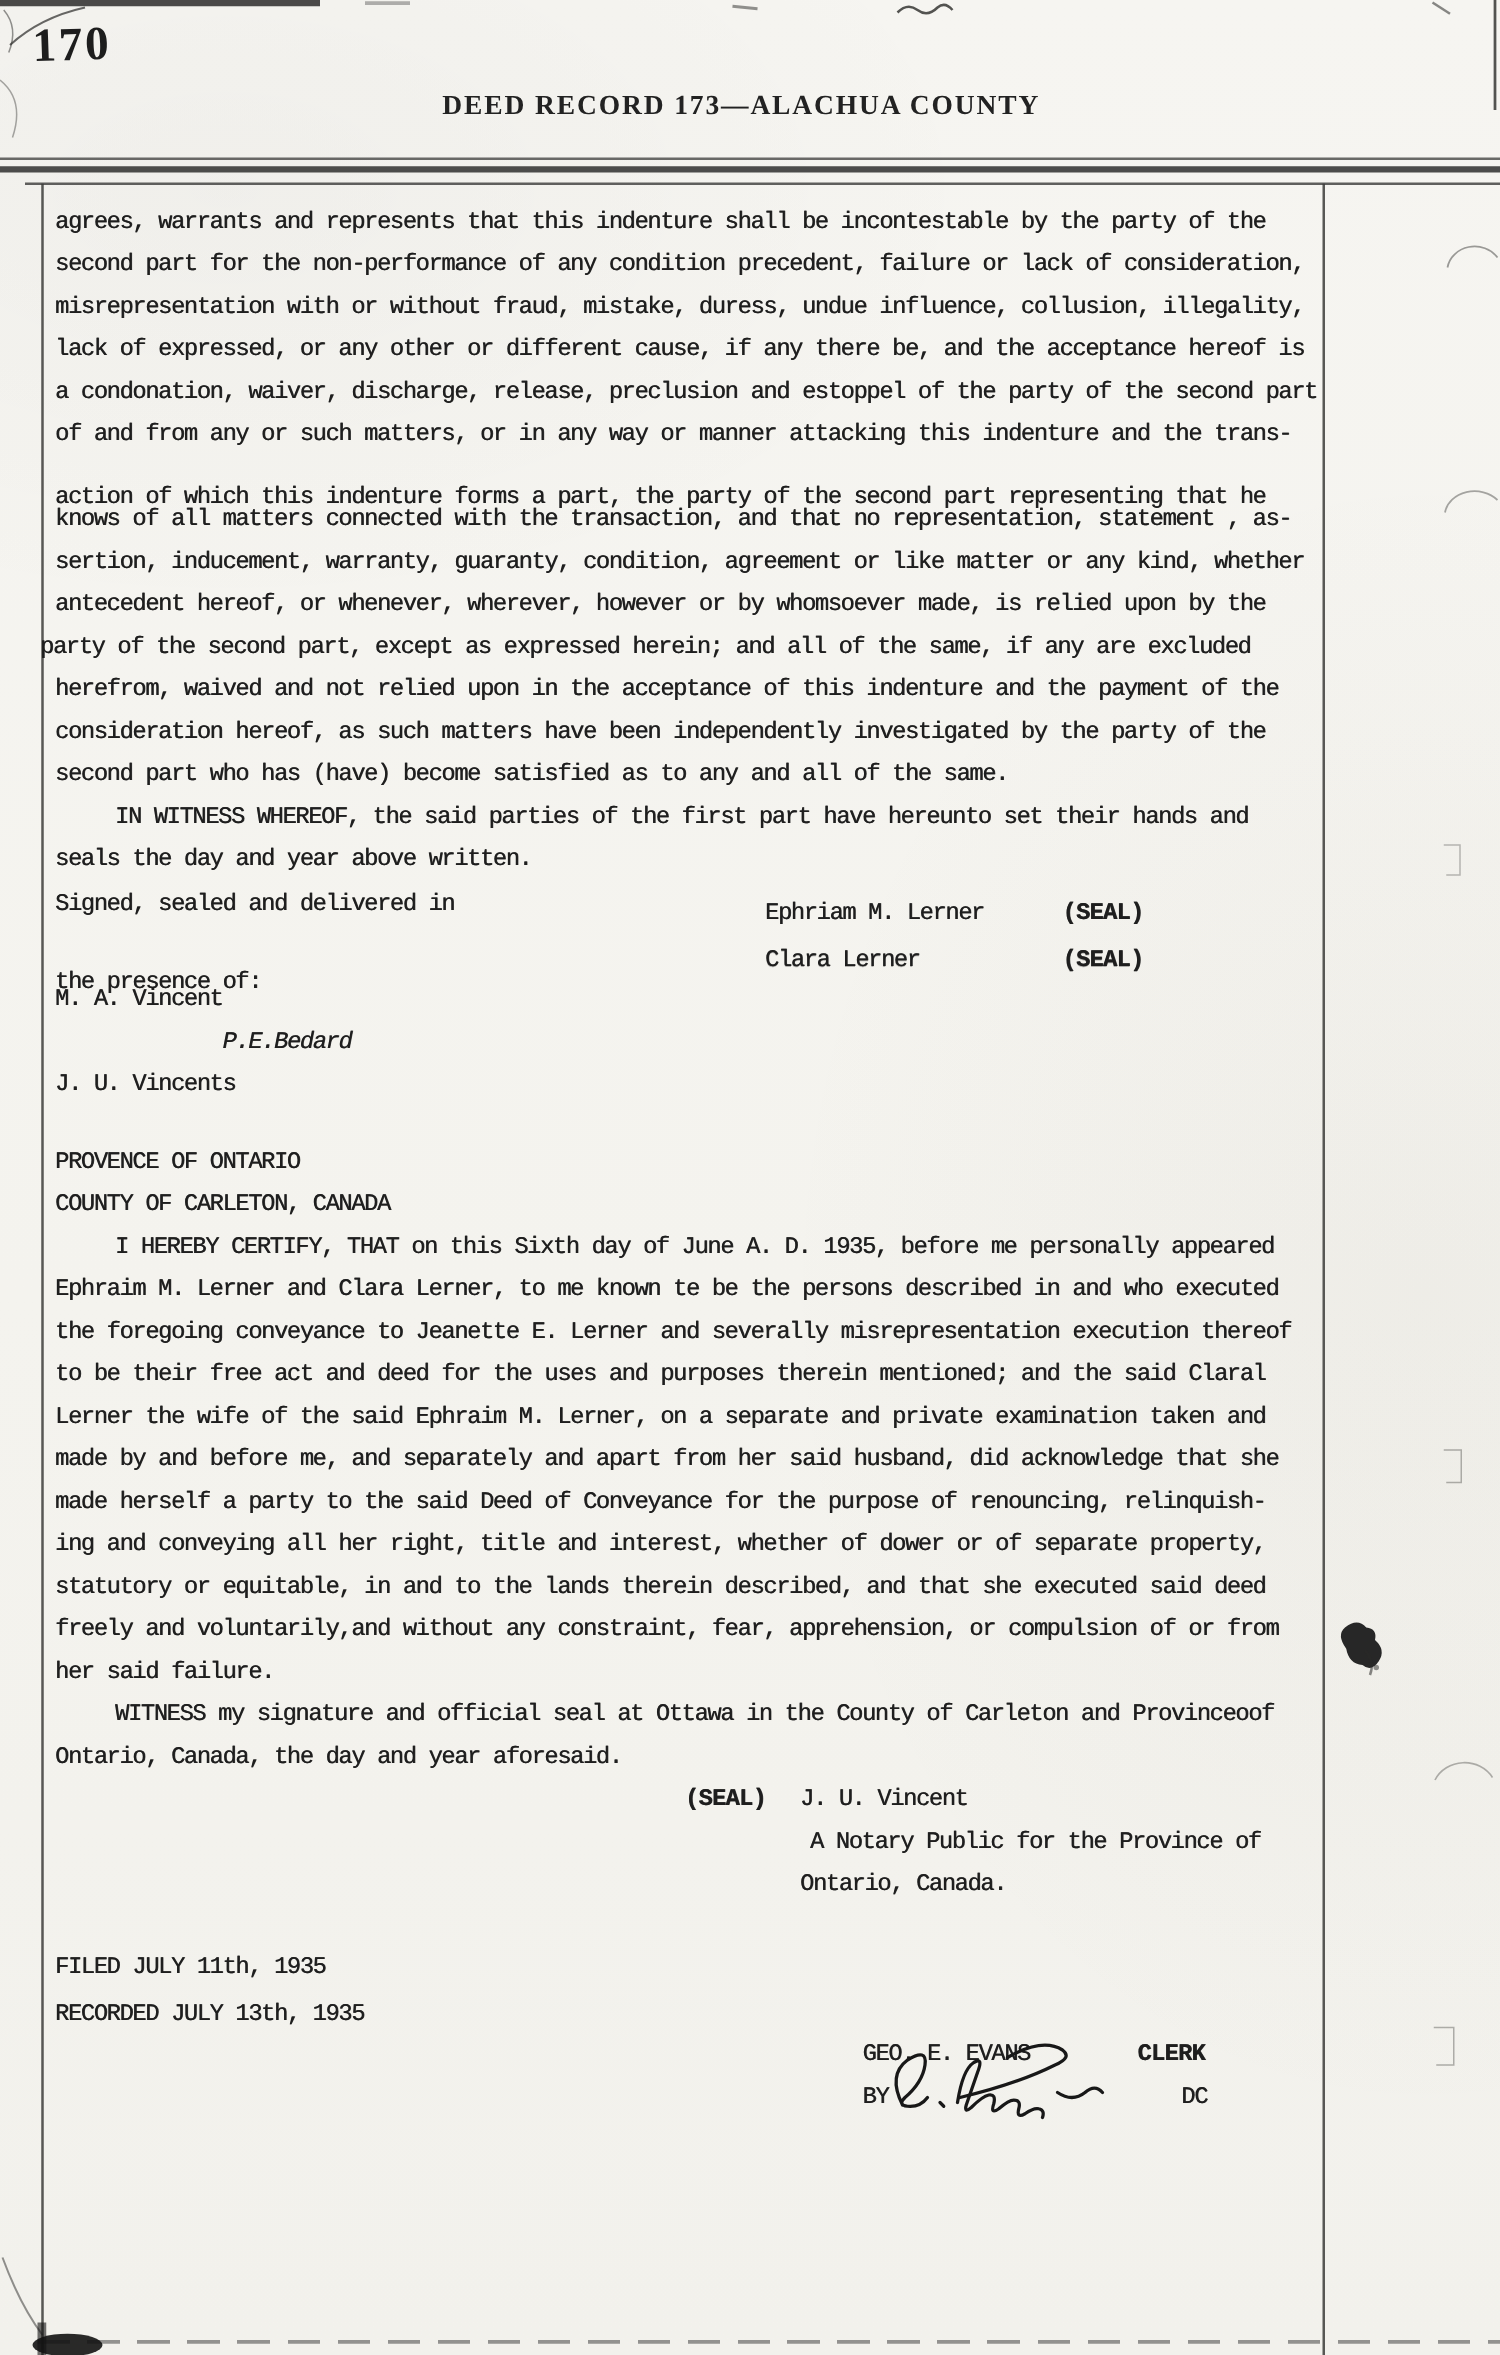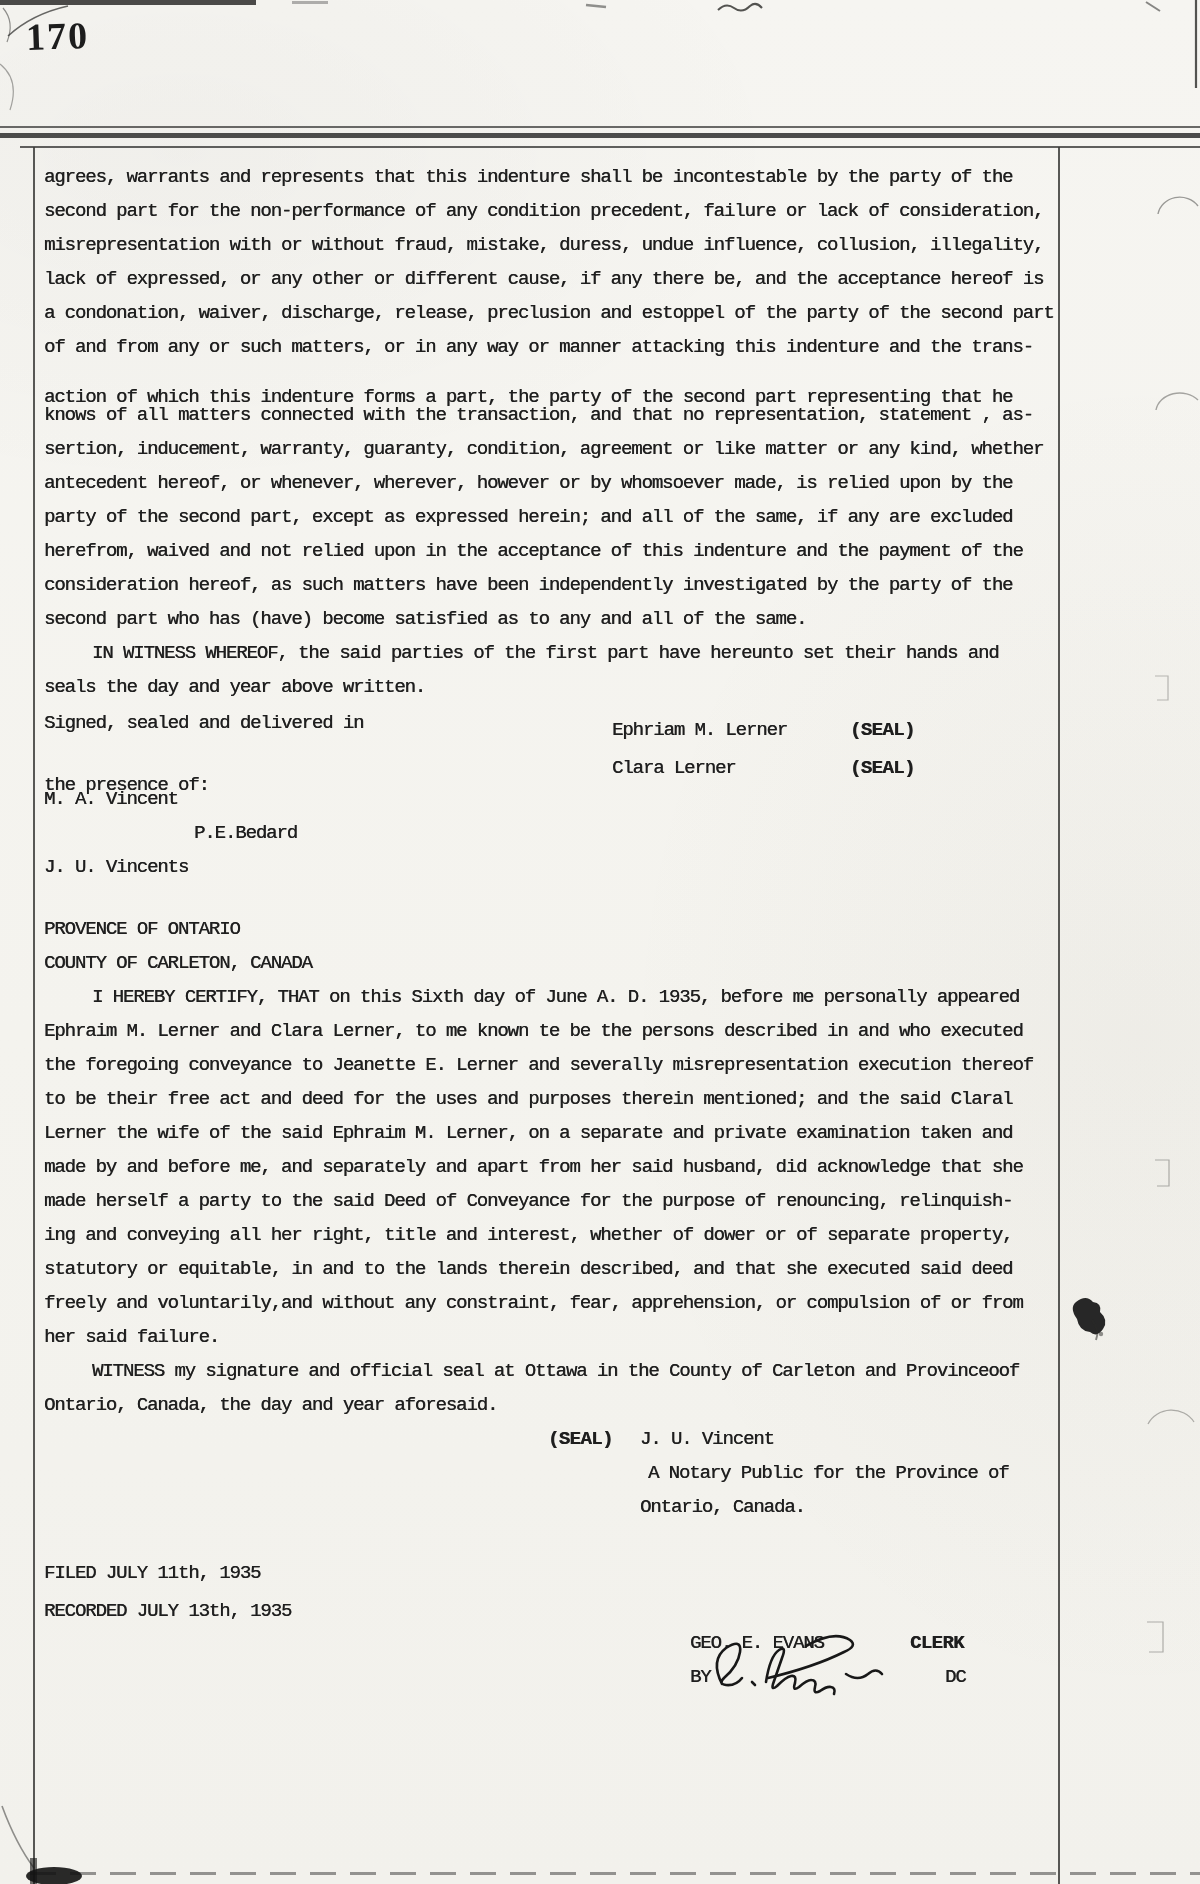--- a/index.html
+++ b/index.html
@@ -46,53 +46,54 @@
   }
   .line.seal{font-weight:bold;letter-spacing:-0.6px;}
   svg.overlay{position:absolute;left:0;top:0;pointer-events:none;}
 </style>
 </head>
 <body>
 
 <div id="page">
 
   <div class="pagenum">170</div>
+  <div class="header">DEED RECORD 173—ALACHUA COUNTY</div>
 
   <div class="hrule r1"></div>
   <div class="hrule r2"></div>
   <div class="hrule r3"></div>
   <div class="vrule left"></div>
   <div class="vrule right"></div>
   <div class="bottomrule"></div>
 
   <div id="doc">
       <div class="line" style="left: 44px; top: 166px;">agrees, warrants and represents that this indenture shall be incontestable by the party of the</div>
       <div class="line" style="left: 44px; top: 200px;">second part for the non-performance of any condition precedent, failure or lack of consideration,</div>
       <div class="line" style="left: 44px; top: 234px;">misrepresentation with or without fraud, mistake, duress, undue influence, collusion, illegality,</div>
       <div class="line" style="left: 44px; top: 268px;">lack of expressed, or any other or different cause, if any there be, and the acceptance hereof is</div>
       <div class="line" style="left: 44px; top: 302px;">a condonation, waiver, discharge, release, preclusion and estoppel of the party of the second part</div>
       <div class="line" style="left: 44px; top: 336px;">of and from any or such matters, or in any way or manner attacking this indenture and the trans-</div>
       <div class="line" style="left: 44px; top: 370px; margin-top: 16px;">action of which this indenture forms a part, the party of the second part representing that he</div>
       <div class="line" style="left: 44px; top: 404px;">knows of all matters connected with the transaction, and that no representation, statement , as-</div>
       <div class="line" style="left: 44px; top: 438px;">sertion, inducement, warranty, guaranty, condition, agreement or like matter or any kind, whether</div>
       <div class="line" style="left: 44px; top: 472px;">antecedent hereof, or whenever, wherever, however or by whomsoever made, is relied upon by the</div>
-      <div class="line" style="left: 44px; top: 506px;">party of the second part, except as expressed herein; and all of the same, if any are excluded</div>
+      <div class="line" style="left: 32px; top: 506px;">party of the second part, except as expressed herein; and all of the same, if any are excluded</div>
       <div class="line" style="left: 44px; top: 540px;">herefrom, waived and not relied upon in the acceptance of this indenture and the payment of the</div>
       <div class="line" style="left: 44px; top: 574px;">consideration hereof, as such matters have been independently investigated by the party of the</div>
       <div class="line" style="left: 44px; top: 608px;">second part who has (have) become satisfied as to any and all of the same.</div>
       <div class="line" style="left: 92px; top: 642px;">IN WITNESS WHEREOF, the said parties of the first part have hereunto set their hands and</div>
       <div class="line" style="left: 44px; top: 676px;">seals the day and year above written.</div>
       <div class="line" style="left: 44px; top: 712px;">Signed, sealed and delivered in</div>
       <div class="line" style="left: 612px; top: 719px;">Ephriam M. Lerner</div>
       <div class="line seal" style="left: 850px; top: 719px;">(SEAL)</div>
       <div class="line" style="left: 44px; top: 750px; margin-top: 24px;">the presence of:</div>
       <div class="line" style="left: 612px; top: 757px;">Clara Lerner</div>
       <div class="line seal" style="left: 850px; top: 757px;">(SEAL)</div>
       <div class="line" style="left: 44px; top: 788px;">M. A. Vincent</div>
-      <div class="line" style="left: 194px; top: 822px;">P.E.Bedard</div>
+      <div class="line" style="left: 178px; top: 822px; font-style: italic;">P.E.Bedard</div>
       <div class="line" style="left: 44px; top: 856px;">J. U. Vincents</div>
       <div class="line" style="left: 44px; top: 918px;">PROVENCE OF ONTARIO</div>
       <div class="line" style="left: 44px; top: 952px;">COUNTY OF CARLETON, CANADA</div>
       <div class="line" style="left: 92px; top: 986px;">I HEREBY CERTIFY, THAT on this Sixth day of June A. D. 1935, before me personally appeared</div>
       <div class="line" style="left: 44px; top: 1020px;">Ephraim M. Lerner and Clara Lerner, to me known te be the persons described in and who executed</div>
       <div class="line" style="left: 44px; top: 1054px;">the foregoing conveyance to Jeanette E. Lerner and severally misrepresentation execution thereof</div>
       <div class="line" style="left: 44px; top: 1088px;">to be their free act and deed for the uses and purposes therein mentioned; and the said Claral</div>
       <div class="line" style="left: 44px; top: 1122px;">Lerner the wife of the said Ephraim M. Lerner, on a separate and private examination taken and</div>
       <div class="line" style="left: 44px; top: 1156px;">made by and before me, and separately and apart from her said husband, did acknowledge that she</div>
       <div class="line" style="left: 44px; top: 1190px;">made herself a party to the said Deed of Conveyance for the purpose of renouncing, relinquish-</div>

